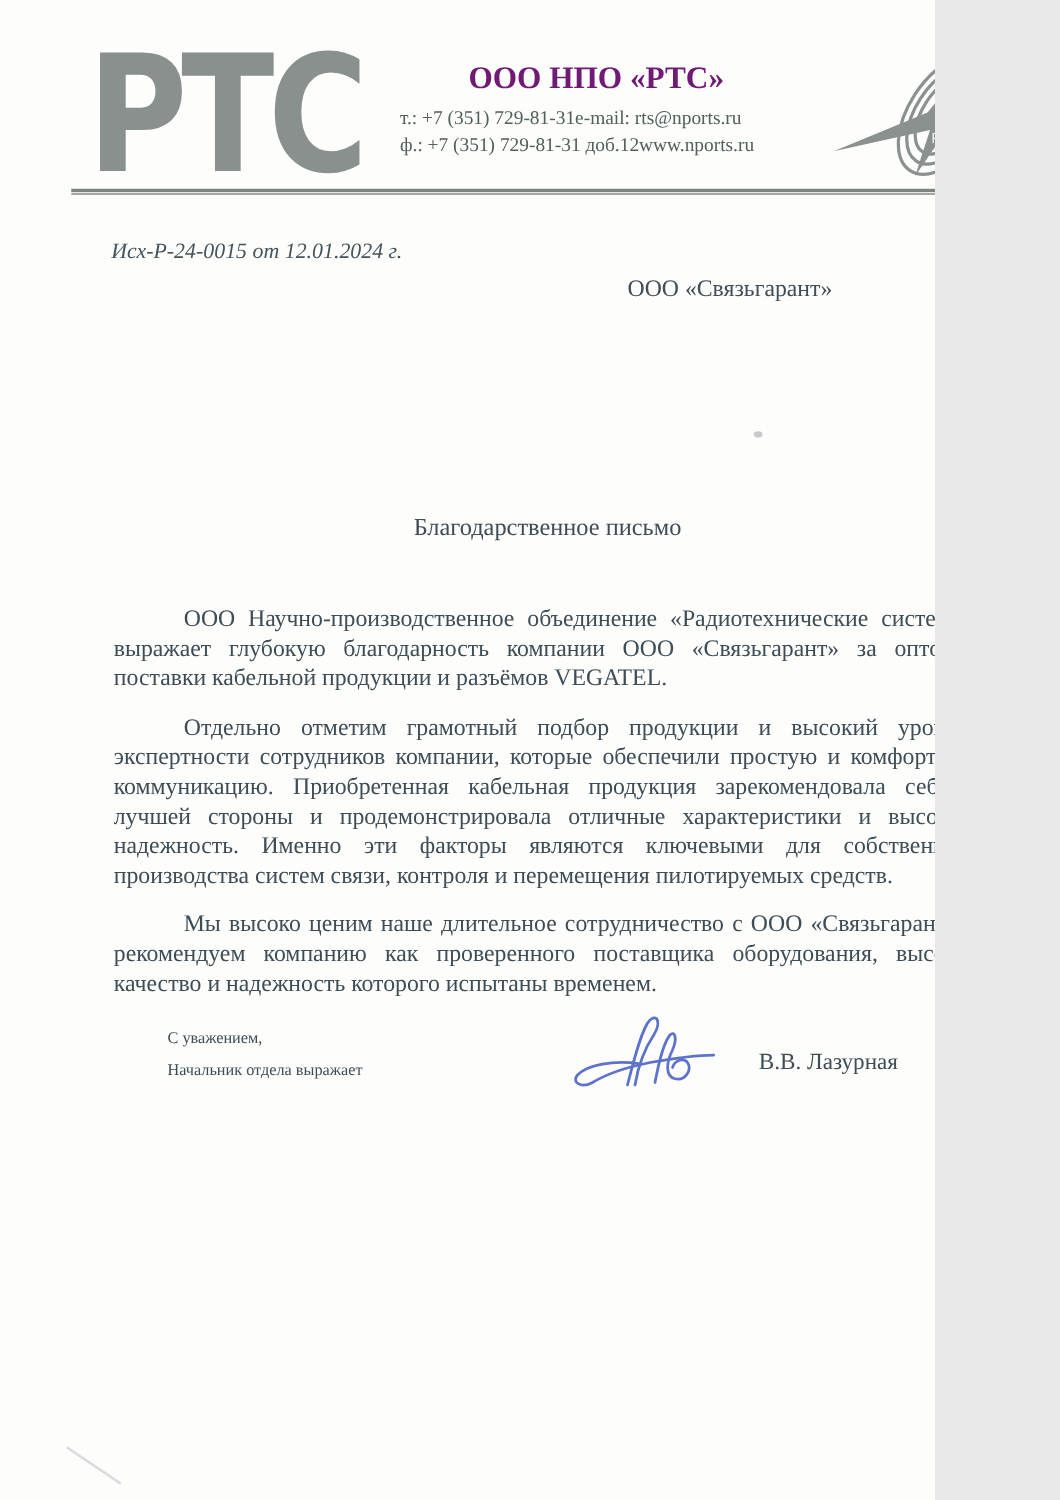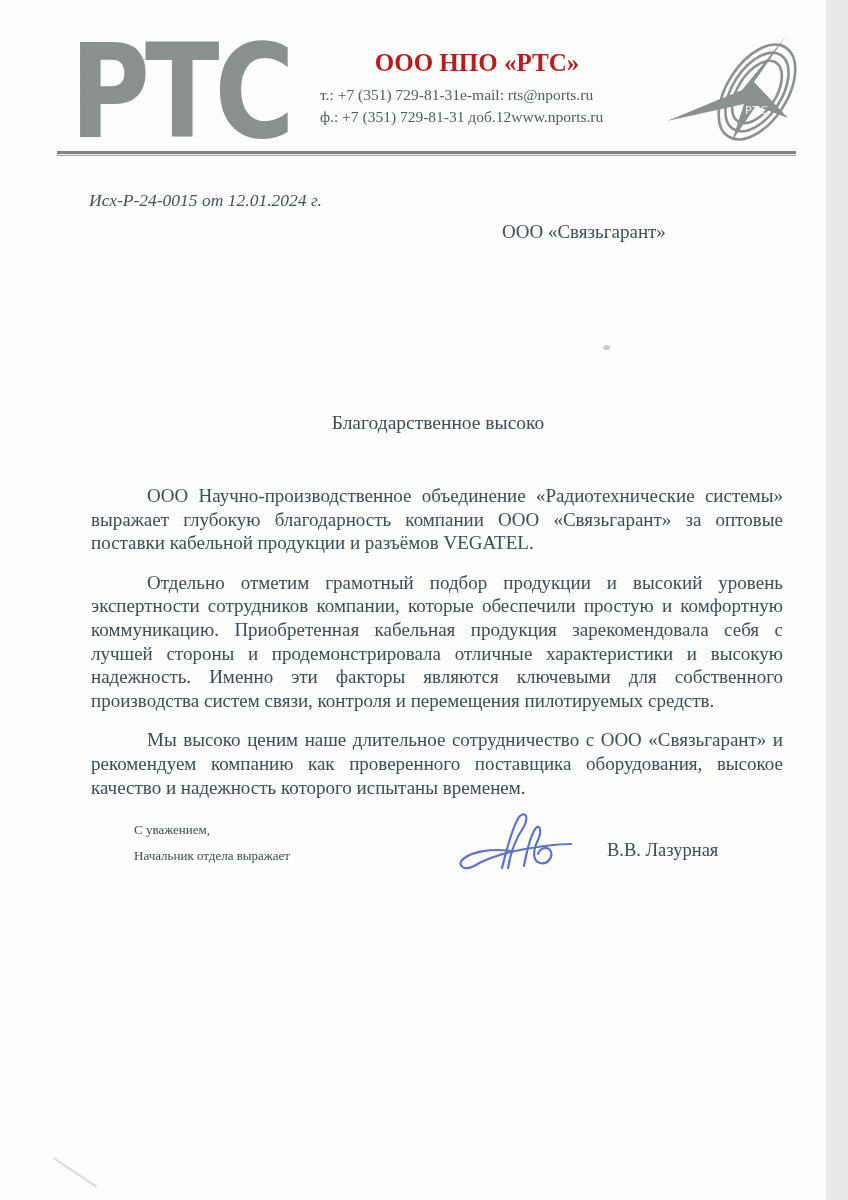--- a/index.html
+++ b/index.html
@@ -3,21 +3,21 @@
 <meta charset="utf-8">
 <style>
   html,body{margin:0;padding:0;}
   body{
     width:848px;height:1200px;
     background:#e9e9e9;
     font-family:"Liberation Serif", serif;
   }
   .page{
     position:relative;
-    width:826px;height:1200px;
+    width:748px;height:1200px;
     background:#fdfdfc;
     overflow:hidden;
   }
   
   .logo-left{
     position:absolute;left:70px;top:27px;
     font-family:"DejaVu Sans", sans-serif;
     font-weight:bold;
     font-size:130px;line-height:1;
     letter-spacing:-6px;
@@ -27,21 +27,21 @@
     user-select:none;
   }
   .header-center{
     position:absolute;left:320px;top:50px;width:314px;
     color:#50605a;
   }
   .company-title{
     text-align:center;
     font-weight:bold;
     font-size:25px;line-height:26px;
-    color:#b91c1c;
+    color:#701a75;
     margin-bottom:11px;
   }
   .contact-line{
     font-size:15.5px;line-height:16px;
     white-space:nowrap;
   }
   .contact-row{
     display:flex;justify-content:flex-start;
     margin-top:6px;
     font-size:15.5px;line-height:16px;
@@ -134,21 +134,21 @@
   </div>
 
   <div class="rule"></div>
 
   <div class="ref-line">Исх-Р-24-0015 от 12.01.2024 г.</div>
 
   <div class="addressee">ООО «Связьгарант»</div>
 
   <div class="speck"></div>
 
-  <div class="letter-title">Благодарственное высоко</div>
+  <div class="letter-title">Благодарственное письмо</div>
 
   <div class="letter-body">
     <p>ООО Научно-производственное объединение «Радиотехнические системы» выражает глубокую благодарность компании ООО «Связьгарант» за оптовые поставки кабельной продукции и разъёмов VEGATEL.</p>
     <p>Отдельно отметим грамотный подбор продукции и высокий уровень экспертности сотрудников компании, которые обеспечили простую и комфортную коммуникацию. Приобретенная кабельная продукция зарекомендовала себя с лучшей стороны и продемонстрировала отличные характеристики и высокую надежность. Именно эти факторы являются ключевыми для собственного производства систем связи, контроля и перемещения пилотируемых средств.</p>
     <p>Мы высоко ценим наше длительное сотрудничество с ООО «Связьгарант» и рекомендуем компанию как проверенного поставщика оборудования, высокое качество и надежность которого испытаны временем.</p>
   </div>
 
   <div class="closing-block">
     <div>С уважением,</div>
     <div>Начальник отдела выражает</div>

